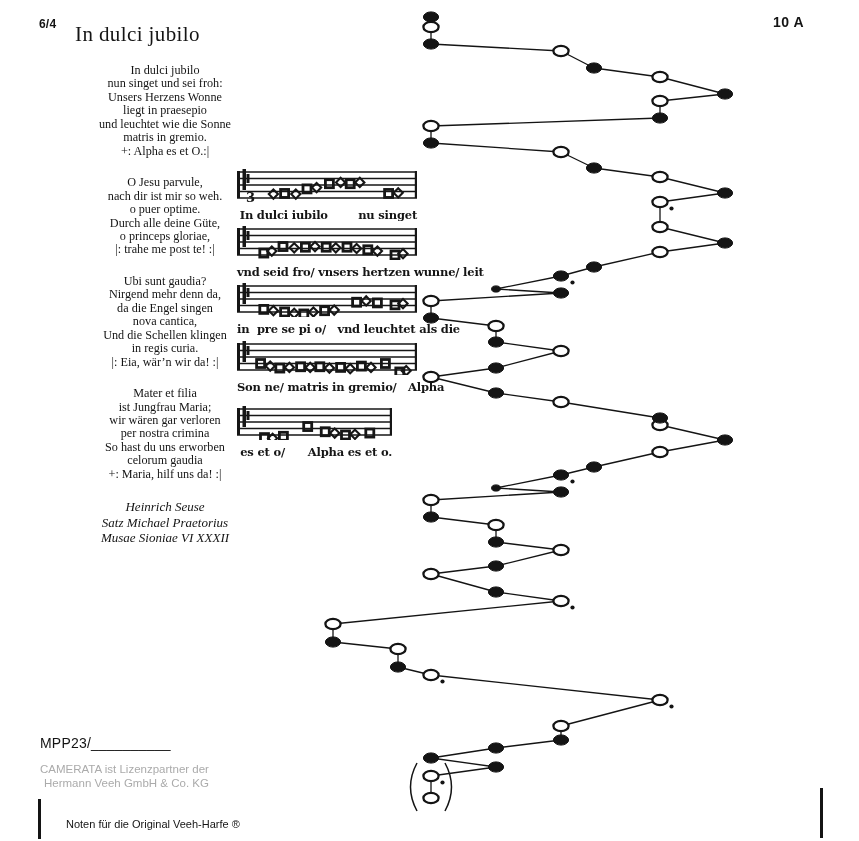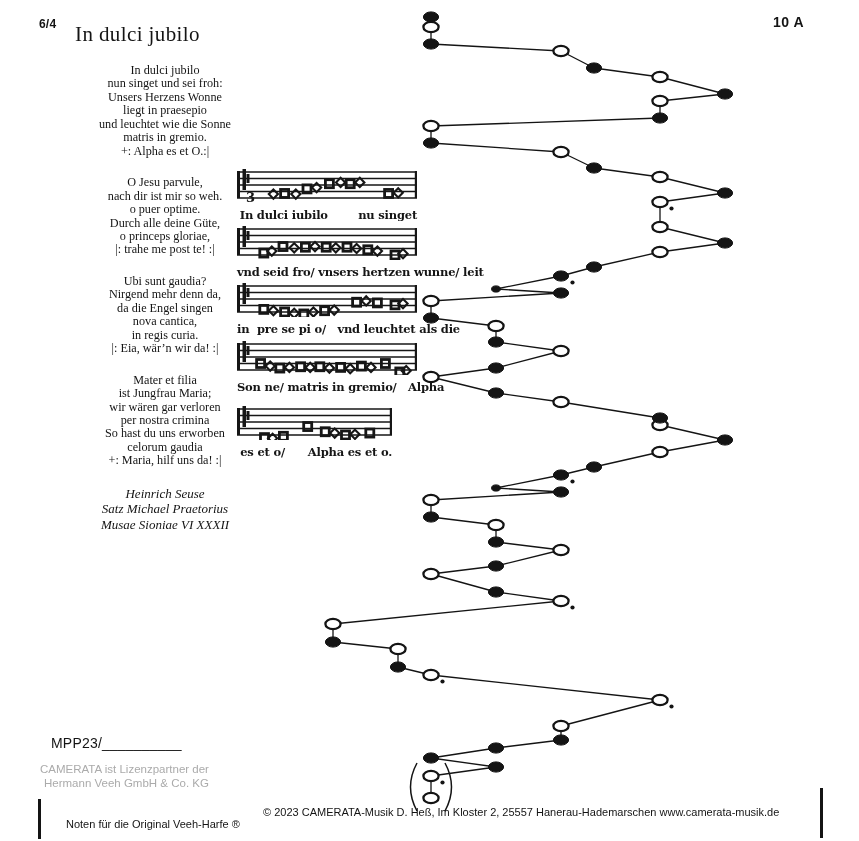--- a/index.html
+++ b/index.html
@@ -8,21 +8,21 @@
   .meter{position:absolute;left:39px;top:17px;font-size:12px;font-weight:bold;letter-spacing:.2px;}
   .title{position:absolute;left:75px;top:24px;font-family:"Liberation Serif",serif;font-size:21px;letter-spacing:.4px;line-height:1;}
   .pagelabel{position:absolute;left:773px;top:14px;font-size:14px;font-weight:bold;letter-spacing:.5px;}
   .lyrics{position:absolute;left:50px;top:64px;width:230px;text-align:center;
           font-family:"Liberation Serif",serif;font-size:12.2px;line-height:13.45px;}
   .verse{margin:0 0 18px 0;}
   .attribution{font-style:italic;font-size:13px;line-height:15.6px;margin-top:0;}
   .fax{position:absolute;}
   .fax .caption{font-family:"DejaVu Serif",serif;font-weight:bold;font-size:11.5px;
                 white-space:pre;margin-top:1px;color:#151515;letter-spacing:-.2px;text-align:right;}
-  .catalog{position:absolute;left:51px;top:735px;font-size:14px;letter-spacing:.2px;}
+  .catalog{position:absolute;left:40px;top:735px;font-size:14px;letter-spacing:.2px;}
   .license{position:absolute;left:40px;top:763px;font-size:11.5px;line-height:13.5px;color:#ababab;}
   .license .l2{margin-left:4px;}
   .footer-left{position:absolute;left:66px;top:818px;font-size:11px;}
   .footer-right{position:absolute;left:263px;top:806px;font-size:11px;}
   .vbar{position:absolute;width:3px;background:#141414;}
   .vbar.left{left:38px;top:799px;height:40px;}
   .vbar.right{left:820px;top:788px;height:50px;}
   svg.melody{position:absolute;left:0;top:0;}
 </style>
 </head>
@@ -50,20 +50,21 @@
         <div>o puer optime.</div>
         <div>Durch alle deine Güte,</div>
         <div>o princeps gloriae,</div>
         <div>|: trahe me post te! :|</div>
       </div>
       <div class="verse">
         <div>Ubi sunt gaudia?</div>
         <div>Nirgend mehr denn da,</div>
         <div>da die Engel singen</div>
         <div>nova cantica,</div>
+        <div>Und die Schellen klingen</div>
         <div>in regis curia.</div>
         <div>|: Eia, wär’n wir da! :|</div>
       </div>
       <div class="verse">
         <div>Mater et filia</div>
         <div>ist Jungfrau Maria;</div>
         <div>wir wären gar verloren</div>
         <div>per nostra crimina</div>
         <div>So hast du uns erworben</div>
         <div>celorum gaudia</div>
@@ -333,18 +334,17 @@
     </svg>
 
   <div class="catalog">MPP23/__________</div>
 
   <div class="license">
     <div class="l1">CAMERATA ist Lizenzpartner der</div>
     <div class="l2">Hermann Veeh GmbH &amp; Co. KG</div>
   </div>
 
   <div class="footer-left">Noten für die Original Veeh-Harfe ®</div>
-  <div class="footer-right">© 2023 CAMERATA-Musik D. Heß, Im Kloster 2, 25557 Hanerau-Hademarschen www.camerata-musik.de</div>
 
   <div class="vbar left"></div>
   <div class="vbar right"></div>
 
 </div>
 
 </body></html>

